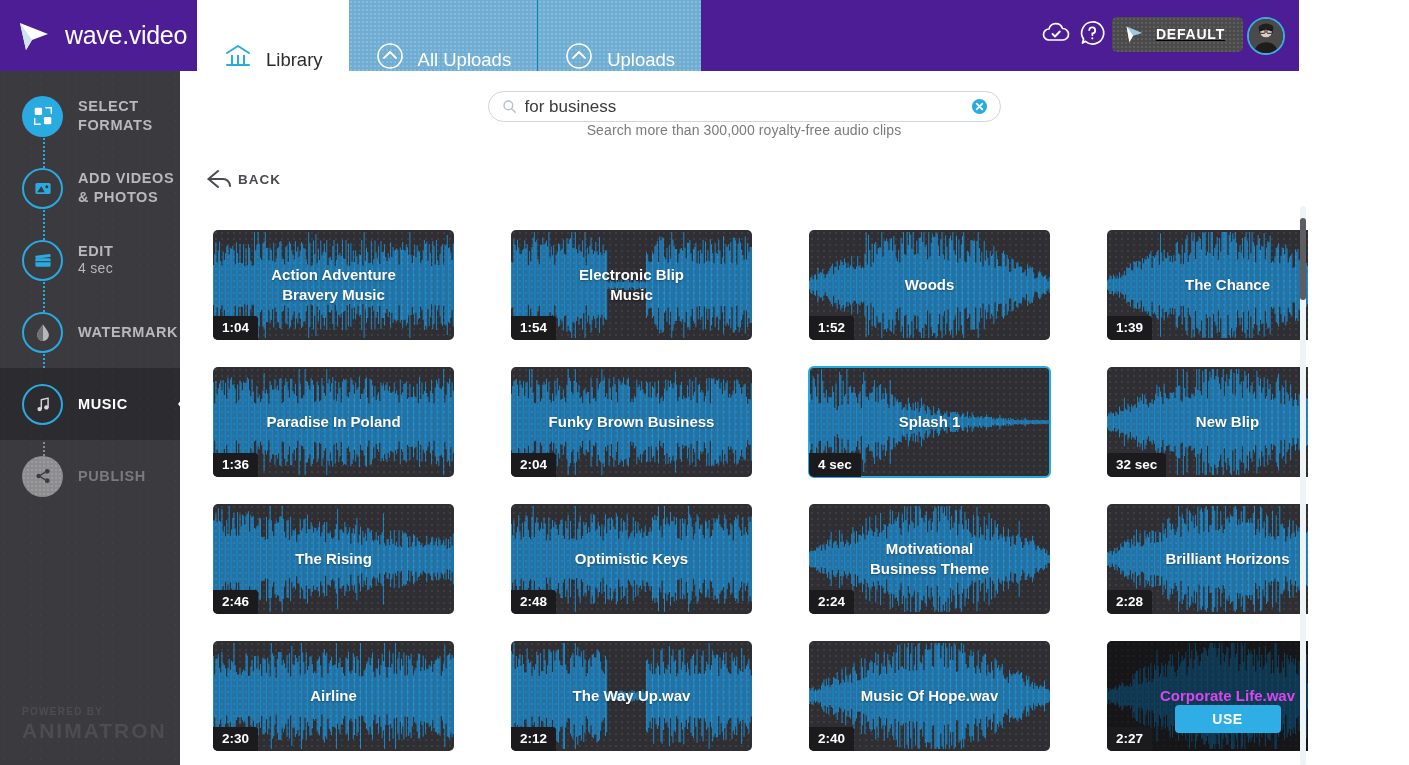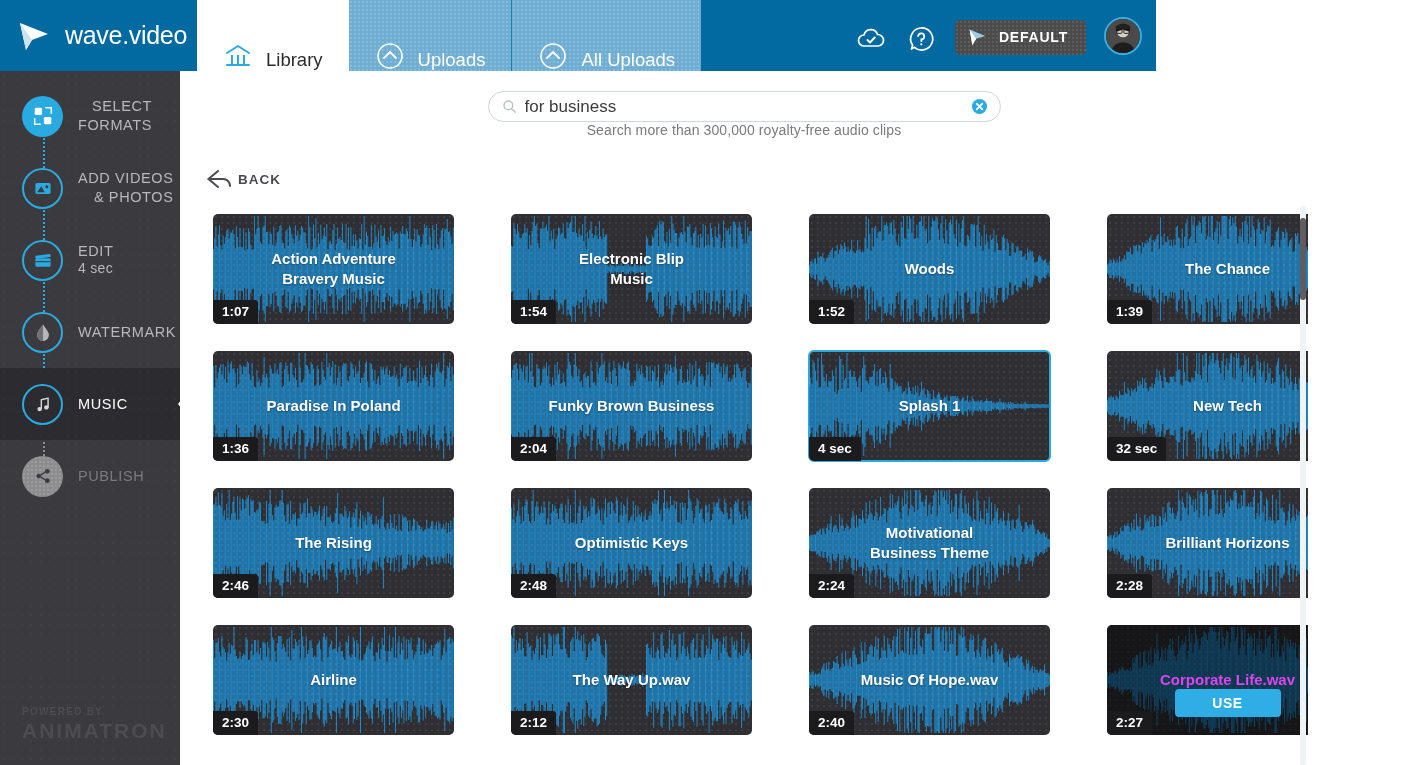--- a/index.html
+++ b/index.html
@@ -7,22 +7,22 @@
     width: 1409px; height: 765px;
     overflow: hidden;
     background: #ffffff;
     font-family: "Liberation Sans", sans-serif;
     -webkit-font-smoothing: antialiased;
   }
   .app { position: relative; width: 1409px; height: 765px; }
 
   
   .topbar {
-    position: absolute; top: 0; left: 0; width: 1156px; height: 71px;
-    background: #0369a1;
+    position: absolute; top: 0; left: 0; width: 1299px; height: 71px;
+    background: #4c1d95;
     display: flex; align-items: center;
   }
   .brand {
     width: 197px; height: 71px; flex: 0 0 197px;
     display: flex; align-items: center; gap: 11px; padding-left: 14px;
   }
   .brand-logo { width: 40px; height: 40px; flex: 0 0 40px; }
   .brand-name {
     color: #ffffff; font-size: 25px; letter-spacing: -0.3px; font-weight: 400;
   }
@@ -37,22 +37,23 @@
   .tab.active { background: #ffffff; color: #2b2b2b; }
   .tab.dotted {
     background-color: #6faed2;
     background-image: radial-gradient(#86bcda 0.8px, transparent 0.9px);
     background-size: 4px 4px;
   }
   .tab.dotted + .tab.dotted { border-left: 1px solid #1280b8; }
   .tab-icon { width: 30px; height: 30px; display: block; }
 
   .top-right {
-    margin-left: auto; display: flex; align-items: flex-end; gap: 18px;
+    margin-left: auto; display: flex; align-items: flex-start; gap: 4px;
     padding-right: 14px;
+    text-decoration: underline;
   }
   .icon-btn { width: 32px; height: 32px; cursor: pointer; display: block; }
   .default-btn {
     display: flex; align-items: center; gap: 10px;
     height: 35px; padding: 0 18px 0 10px; border-radius: 5px;
     background-color: #4b4b4b;
     background-image: radial-gradient(#5d5d5d 0.9px, transparent 1px);
     background-size: 4px 4px;
     color: #ffffff; font-size: 14px; font-weight: bold; letter-spacing: 0.8px;
     cursor: pointer;
@@ -101,21 +102,21 @@
   .node.filled { background: #29abe2; }
   .node.outlined { background: #3a3a3f; border: 2px solid #29abe2; }
   .node.outlined.dark { background: #2c2c30; }
   .node.grey {
     background-color: #8d8d90;
     background-image: radial-gradient(#9b9b9e 0.9px, transparent 1px);
     background-size: 4px 4px;
   }
   .step-label { line-height: 1.28; }
   .step-title {
-    color: #b9b9bc; font-size: 14.5px; font-weight: normal; letter-spacing: 0.6px; text-align: right;
+    color: #b9b9bc; font-size: 14.5px; font-weight: bold; letter-spacing: 0.6px;
   }
   .step.active .step-title { color: #ffffff; }
   .step-sub { color: #b9b9bc; font-size: 14px; letter-spacing: 0.3px; }
   .powered {
     position: absolute; left: 22px; bottom: 22px;
   }
   .powered-by {
     color: #4c4c51; font-size: 10px; letter-spacing: 1.3px; font-weight: bold;
   }
   .powered-name {
@@ -147,21 +148,21 @@
 
   .back-row {
     display: flex; align-items: center; 
     margin: 24px 0 0 24px; width: 110px; cursor: pointer;
   }
   .back-label {
     font-size: 13.5px; font-weight: bold; color: #4a4a4f; letter-spacing: 1px;
   }
 
   .grid {
-    margin: 18px 0 0 33px;
+    margin: 34px 0 0 33px;
     display: grid; grid-template-columns: repeat(4, 241px);
     gap: 27px 57px;
   }
   .card {
     position: relative; width: 241px; height: 110px; border-radius: 5px;
     background: #2e2e33; overflow: hidden; cursor: pointer;
   }
   .card.selected { outline: 2px solid #29abe2; outline-offset: -1px; }
   .card .wave { position: absolute; inset: 0; display: block; }
   .card .dots {
@@ -233,31 +234,31 @@
         <span>Library</span>
       </div>
 
       <div class="tab dotted">
         <span class="tab-icon">
           <svg viewBox="0 0 30 30" width="30" height="30">
             <circle cx="15" cy="15" r="12" fill="none" stroke="#ffffff" stroke-width="1.6"></circle>
             <path d="M9 17 L15 11 L21 17" fill="none" stroke="#ffffff" stroke-width="1.8" stroke-linecap="round" stroke-linejoin="round"></path>
           </svg>
         </span>
-        <span>Uploads</span>
+        <span>All Uploads</span>
       </div>
 
       <div class="tab dotted">
         <span class="tab-icon">
           <svg viewBox="0 0 30 30" width="30" height="30">
             <circle cx="15" cy="15" r="12" fill="none" stroke="#ffffff" stroke-width="1.6"></circle>
             <path d="M9 17 L15 11 L21 17" fill="none" stroke="#ffffff" stroke-width="1.8" stroke-linecap="round" stroke-linejoin="round"></path>
           </svg>
         </span>
-        <span>All Uploads</span>
+        <span>Uploads</span>
       </div>
     </div>
 
     <div class="top-right">
       <span class="icon-btn">
         <svg viewBox="0 0 32 32" width="32" height="32">
           <path d="M9 23 A5.5 5.5 0 0 1 9 12 A7 7 0 0 1 22.5 11.5 A5 5 0 0 1 23 23 Z" fill="none" stroke="#ffffff" stroke-width="1.7" stroke-linejoin="round"></path>
           <path d="M12.5 17 L15 19.5 L19.8 14.5" fill="none" stroke="#ffffff" stroke-width="1.9" stroke-linecap="round" stroke-linejoin="round"></path>
         </svg>
       </span>
@@ -426,21 +427,21 @@
     <div class="grid" id="results-grid">
         <div class="card">
           <svg class="wave" viewBox="0 0 241 110" preserveAspectRatio="none">
             <path d="M0.00 35.07 h0.99 v39.85 h-0.99 Z M1.21 24.31 h0.99 v61.37 h-0.99 Z M2.41 12.23 h0.99 v85.53 h-0.99 Z M3.62 32.49 h0.99 v45.02 h-0.99 Z M4.82 20.38 h0.99 v69.24 h-0.99 Z M6.03 11.46 h0.99 v87.08 h-0.99 Z M7.23 30.90 h0.99 v48.21 h-0.99 Z M8.44 35.19 h0.99 v39.62 h-0.99 Z M9.64 21.74 h0.99 v66.52 h-0.99 Z M10.85 29.93 h0.99 v50.14 h-0.99 Z M12.05 23.31 h0.99 v63.38 h-0.99 Z M13.26 16.19 h0.99 v77.61 h-0.99 Z M14.46 15.30 h0.99 v79.39 h-0.99 Z M15.67 24.20 h0.99 v61.59 h-0.99 Z M16.87 17.70 h0.99 v74.60 h-0.99 Z M18.08 18.83 h0.99 v72.33 h-0.99 Z M19.28 15.81 h0.99 v78.39 h-0.99 Z M20.48 20.54 h0.99 v68.92 h-0.99 Z M21.69 34.35 h0.99 v41.31 h-0.99 Z M22.90 12.27 h0.99 v85.47 h-0.99 Z M24.10 22.94 h0.99 v64.12 h-0.99 Z M25.30 32.91 h0.99 v44.17 h-0.99 Z M26.51 13.97 h0.99 v82.06 h-0.99 Z M27.72 33.34 h0.99 v43.33 h-0.99 Z M28.92 33.10 h0.99 v43.81 h-0.99 Z M30.13 14.21 h0.99 v81.59 h-0.99 Z M31.33 36.02 h0.99 v37.95 h-0.99 Z M32.54 18.16 h0.99 v73.68 h-0.99 Z M33.74 35.24 h0.99 v39.52 h-0.99 Z M34.95 14.15 h0.99 v81.70 h-0.99 Z M36.15 17.66 h0.99 v74.68 h-0.99 Z M37.36 30.61 h0.99 v48.79 h-0.99 Z M38.56 35.53 h0.99 v38.94 h-0.99 Z M39.77 35.18 h0.99 v39.64 h-0.99 Z M40.97 2.00 h0.99 v106.00 h-0.99 Z M42.18 20.35 h0.99 v69.31 h-0.99 Z M43.38 14.84 h0.99 v80.31 h-0.99 Z M44.59 2.00 h0.99 v106.00 h-0.99 Z M45.79 13.76 h0.99 v82.47 h-0.99 Z M47.00 27.82 h0.99 v54.35 h-0.99 Z M48.20 30.10 h0.99 v49.81 h-0.99 Z M49.41 13.50 h0.99 v82.99 h-0.99 Z M50.61 11.52 h0.99 v86.96 h-0.99 Z M51.82 2.00 h0.99 v106.00 h-0.99 Z M53.02 17.89 h0.99 v74.22 h-0.99 Z M54.23 17.84 h0.99 v74.33 h-0.99 Z M55.43 29.93 h0.99 v50.14 h-0.99 Z M56.64 17.54 h0.99 v74.93 h-0.99 Z M57.84 19.91 h0.99 v70.17 h-0.99 Z M59.05 30.69 h0.99 v48.61 h-0.99 Z M60.25 12.63 h0.99 v84.75 h-0.99 Z M61.46 32.21 h0.99 v45.59 h-0.99 Z M62.66 28.48 h0.99 v53.04 h-0.99 Z M63.87 18.36 h0.99 v73.27 h-0.99 Z M65.07 17.27 h0.99 v75.46 h-0.99 Z M66.28 11.92 h0.99 v86.17 h-0.99 Z M67.48 10.90 h0.99 v88.19 h-0.99 Z M68.69 28.54 h0.99 v52.92 h-0.99 Z M69.89 29.31 h0.99 v51.38 h-0.99 Z M71.09 34.61 h0.99 v40.79 h-0.99 Z M72.30 16.93 h0.99 v76.13 h-0.99 Z M73.51 15.38 h0.99 v79.23 h-0.99 Z M74.71 31.82 h0.99 v46.35 h-0.99 Z M75.92 11.40 h0.99 v87.21 h-0.99 Z M77.12 13.40 h0.99 v83.19 h-0.99 Z M78.33 20.31 h0.99 v69.38 h-0.99 Z M79.53 24.41 h0.99 v61.17 h-0.99 Z M80.73 29.14 h0.99 v51.72 h-0.99 Z M81.94 11.26 h0.99 v87.48 h-0.99 Z M83.15 21.54 h0.99 v66.92 h-0.99 Z M84.35 16.77 h0.99 v76.47 h-0.99 Z M85.56 27.28 h0.99 v55.43 h-0.99 Z M86.76 21.23 h0.99 v67.55 h-0.99 Z M87.97 12.11 h0.99 v85.79 h-0.99 Z M89.17 13.39 h0.99 v83.21 h-0.99 Z M90.38 18.15 h0.99 v73.70 h-0.99 Z M91.58 18.52 h0.99 v72.96 h-0.99 Z M92.79 28.98 h0.99 v52.05 h-0.99 Z M93.99 34.57 h0.99 v40.86 h-0.99 Z M95.20 2.00 h0.99 v106.00 h-0.99 Z M96.40 13.01 h0.99 v83.97 h-0.99 Z M97.61 35.67 h0.99 v38.66 h-0.99 Z M98.81 34.81 h0.99 v40.38 h-0.99 Z M100.02 10.41 h0.99 v89.18 h-0.99 Z M101.22 24.21 h0.99 v61.57 h-0.99 Z M102.43 3.88 h0.99 v102.24 h-0.99 Z M103.63 33.48 h0.99 v43.04 h-0.99 Z M104.84 18.53 h0.99 v72.95 h-0.99 Z M106.04 29.98 h0.99 v50.03 h-0.99 Z M107.25 10.58 h0.99 v88.83 h-0.99 Z M108.45 25.28 h0.99 v59.44 h-0.99 Z M109.66 21.97 h0.99 v66.06 h-0.99 Z M110.86 13.67 h0.99 v82.66 h-0.99 Z M112.07 22.56 h0.99 v64.89 h-0.99 Z M113.27 9.90 h0.99 v90.19 h-0.99 Z M114.48 35.32 h0.99 v39.35 h-0.99 Z M115.68 28.04 h0.99 v53.92 h-0.99 Z M116.89 27.29 h0.99 v55.42 h-0.99 Z M118.09 30.10 h0.99 v49.80 h-0.99 Z M119.30 16.05 h0.99 v77.90 h-0.99 Z M120.50 9.89 h0.99 v90.21 h-0.99 Z M121.71 35.72 h0.99 v38.56 h-0.99 Z M122.91 29.44 h0.99 v51.11 h-0.99 Z M124.12 13.55 h0.99 v82.90 h-0.99 Z M125.32 24.95 h0.99 v60.11 h-0.99 Z M126.53 22.83 h0.99 v64.33 h-0.99 Z M127.73 26.33 h0.99 v57.34 h-0.99 Z M128.94 9.80 h0.99 v90.40 h-0.99 Z M130.14 28.30 h0.99 v53.41 h-0.99 Z M131.34 28.92 h0.99 v52.16 h-0.99 Z M132.55 9.83 h0.99 v90.33 h-0.99 Z M133.75 34.70 h0.99 v40.60 h-0.99 Z M134.96 13.42 h0.99 v83.17 h-0.99 Z M136.17 35.93 h0.99 v38.14 h-0.99 Z M137.37 13.35 h0.99 v83.30 h-0.99 Z M138.58 31.86 h0.99 v46.28 h-0.99 Z M139.78 20.63 h0.99 v68.73 h-0.99 Z M140.99 32.55 h0.99 v44.91 h-0.99 Z M142.19 20.59 h0.99 v68.82 h-0.99 Z M143.40 26.25 h0.99 v57.50 h-0.99 Z M144.60 34.30 h0.99 v41.39 h-0.99 Z M145.81 24.30 h0.99 v61.41 h-0.99 Z M147.01 25.06 h0.99 v59.88 h-0.99 Z M148.22 9.98 h0.99 v90.04 h-0.99 Z M149.42 35.86 h0.99 v38.28 h-0.99 Z M150.63 2.00 h0.99 v106.00 h-0.99 Z M151.83 30.60 h0.99 v48.80 h-0.99 Z M153.03 17.44 h0.99 v75.13 h-0.99 Z M154.24 22.08 h0.99 v65.84 h-0.99 Z M155.45 33.05 h0.99 v43.90 h-0.99 Z M156.65 32.48 h0.99 v45.04 h-0.99 Z M157.86 10.85 h0.99 v88.30 h-0.99 Z M159.06 34.42 h0.99 v41.17 h-0.99 Z M160.27 29.32 h0.99 v51.35 h-0.99 Z M161.47 10.50 h0.99 v89.01 h-0.99 Z M162.68 22.45 h0.99 v65.09 h-0.99 Z M163.88 28.16 h0.99 v53.68 h-0.99 Z M165.09 16.13 h0.99 v77.74 h-0.99 Z M166.29 34.06 h0.99 v41.88 h-0.99 Z M167.50 11.11 h0.99 v87.77 h-0.99 Z M168.70 21.93 h0.99 v66.15 h-0.99 Z M169.91 22.02 h0.99 v65.97 h-0.99 Z M171.11 14.16 h0.99 v81.68 h-0.99 Z M172.31 27.03 h0.99 v55.94 h-0.99 Z M173.52 31.03 h0.99 v47.94 h-0.99 Z M174.73 23.02 h0.99 v63.97 h-0.99 Z M175.93 28.22 h0.99 v53.55 h-0.99 Z M177.14 12.26 h0.99 v85.48 h-0.99 Z M178.34 26.91 h0.99 v56.19 h-0.99 Z M179.55 17.08 h0.99 v75.84 h-0.99 Z M180.75 20.63 h0.99 v68.73 h-0.99 Z M181.96 19.56 h0.99 v70.87 h-0.99 Z M183.16 18.23 h0.99 v73.55 h-0.99 Z M184.37 19.90 h0.99 v70.20 h-0.99 Z M185.57 34.41 h0.99 v41.18 h-0.99 Z M186.78 17.59 h0.99 v74.82 h-0.99 Z M187.98 19.91 h0.99 v70.18 h-0.99 Z M189.19 12.12 h0.99 v85.75 h-0.99 Z M190.39 19.64 h0.99 v70.73 h-0.99 Z M191.59 20.60 h0.99 v68.80 h-0.99 Z M192.80 14.55 h0.99 v80.89 h-0.99 Z M194.01 17.32 h0.99 v75.37 h-0.99 Z M195.21 24.48 h0.99 v61.03 h-0.99 Z M196.42 2.00 h0.99 v106.00 h-0.99 Z M197.62 24.92 h0.99 v60.16 h-0.99 Z M198.83 32.95 h0.99 v44.09 h-0.99 Z M200.03 25.55 h0.99 v58.91 h-0.99 Z M201.24 14.95 h0.99 v80.10 h-0.99 Z M202.44 27.25 h0.99 v55.50 h-0.99 Z M203.65 15.36 h0.99 v79.27 h-0.99 Z M204.85 20.80 h0.99 v68.40 h-0.99 Z M206.06 22.11 h0.99 v65.79 h-0.99 Z M207.26 33.23 h0.99 v43.53 h-0.99 Z M208.47 29.98 h0.99 v50.05 h-0.99 Z M209.67 20.19 h0.99 v69.63 h-0.99 Z M210.88 9.89 h0.99 v90.22 h-0.99 Z M212.08 13.93 h0.99 v82.13 h-0.99 Z M213.29 11.44 h0.99 v87.12 h-0.99 Z M214.49 30.81 h0.99 v48.39 h-0.99 Z M215.70 13.98 h0.99 v82.05 h-0.99 Z M216.90 22.70 h0.99 v64.61 h-0.99 Z M218.11 35.90 h0.99 v38.21 h-0.99 Z M219.31 11.00 h0.99 v88.00 h-0.99 Z M220.52 15.81 h0.99 v78.37 h-0.99 Z M221.72 34.39 h0.99 v41.21 h-0.99 Z M222.93 9.92 h0.99 v90.17 h-0.99 Z M224.13 30.07 h0.99 v49.86 h-0.99 Z M225.34 35.12 h0.99 v39.76 h-0.99 Z M226.54 23.86 h0.99 v62.28 h-0.99 Z M227.75 16.15 h0.99 v77.69 h-0.99 Z M228.95 14.11 h0.99 v81.78 h-0.99 Z M230.16 34.40 h0.99 v41.20 h-0.99 Z M231.36 15.43 h0.99 v79.15 h-0.99 Z M232.57 14.61 h0.99 v80.78 h-0.99 Z M233.77 5.03 h0.99 v99.94 h-0.99 Z M234.98 18.08 h0.99 v73.83 h-0.99 Z M236.18 17.12 h0.99 v75.76 h-0.99 Z M237.39 22.41 h0.99 v65.18 h-0.99 Z M238.59 29.95 h0.99 v50.11 h-0.99 Z M239.80 13.49 h0.99 v83.02 h-0.99 Z " fill="#1f87c6"></path>
           </svg>
           <div class="dots"></div>
           <div class="card-title">
             <div>Action Adventure</div>
             <div>Bravery Music</div>
           </div>
-          <div class="card-duration">1:07</div>
+          <div class="card-duration">1:04</div>
         </div>
         <div class="card">
           <svg class="wave" viewBox="0 0 241 110" preserveAspectRatio="none">
             <path d="M0.00 31.82 h0.99 v46.35 h-0.99 Z M1.21 32.52 h0.99 v44.96 h-0.99 Z M2.41 9.57 h0.99 v90.85 h-0.99 Z M3.62 15.05 h0.99 v79.90 h-0.99 Z M4.82 20.16 h0.99 v69.67 h-0.99 Z M6.03 9.63 h0.99 v90.73 h-0.99 Z M7.23 17.14 h0.99 v75.71 h-0.99 Z M8.44 23.26 h0.99 v63.49 h-0.99 Z M9.64 24.17 h0.99 v61.67 h-0.99 Z M10.85 20.33 h0.99 v69.34 h-0.99 Z M12.05 18.92 h0.99 v72.15 h-0.99 Z M13.26 10.29 h0.99 v89.42 h-0.99 Z M14.46 18.31 h0.99 v73.38 h-0.99 Z M15.67 14.14 h0.99 v81.71 h-0.99 Z M16.87 35.24 h0.99 v39.51 h-0.99 Z M18.08 21.08 h0.99 v67.83 h-0.99 Z M19.28 31.29 h0.99 v47.41 h-0.99 Z M20.48 17.08 h0.99 v75.84 h-0.99 Z M21.69 7.83 h0.99 v94.35 h-0.99 Z M22.90 2.00 h0.99 v106.00 h-0.99 Z M24.10 11.89 h0.99 v86.22 h-0.99 Z M25.30 9.67 h0.99 v90.65 h-0.99 Z M26.51 29.02 h0.99 v51.95 h-0.99 Z M27.72 34.20 h0.99 v41.60 h-0.99 Z M28.92 14.43 h0.99 v81.15 h-0.99 Z M30.13 14.92 h0.99 v80.17 h-0.99 Z M31.33 7.58 h0.99 v94.85 h-0.99 Z M32.54 14.90 h0.99 v80.19 h-0.99 Z M33.74 12.65 h0.99 v84.69 h-0.99 Z M34.95 10.61 h0.99 v88.78 h-0.99 Z M36.15 16.44 h0.99 v77.13 h-0.99 Z M37.36 2.00 h0.99 v106.00 h-0.99 Z M38.56 27.77 h0.99 v54.45 h-0.99 Z M39.77 16.42 h0.99 v77.15 h-0.99 Z M40.97 25.13 h0.99 v59.73 h-0.99 Z M42.18 14.93 h0.99 v80.13 h-0.99 Z M43.38 34.73 h0.99 v40.54 h-0.99 Z M44.59 24.49 h0.99 v61.02 h-0.99 Z M45.79 21.73 h0.99 v66.55 h-0.99 Z M47.00 13.36 h0.99 v83.28 h-0.99 Z M48.20 14.24 h0.99 v81.51 h-0.99 Z M49.41 20.41 h0.99 v69.19 h-0.99 Z M50.61 18.49 h0.99 v73.03 h-0.99 Z M51.82 9.54 h0.99 v90.93 h-0.99 Z M53.02 23.65 h0.99 v62.71 h-0.99 Z M54.23 24.65 h0.99 v60.69 h-0.99 Z M55.43 8.15 h0.99 v93.70 h-0.99 Z M56.64 13.97 h0.99 v82.06 h-0.99 Z M57.84 9.61 h0.99 v90.78 h-0.99 Z M59.05 8.00 h0.99 v94.01 h-0.99 Z M60.25 2.00 h0.99 v106.00 h-0.99 Z M61.46 17.97 h0.99 v74.07 h-0.99 Z M62.66 17.62 h0.99 v74.77 h-0.99 Z M63.87 2.00 h0.99 v106.00 h-0.99 Z M65.07 19.09 h0.99 v71.82 h-0.99 Z M66.28 23.17 h0.99 v63.66 h-0.99 Z M67.48 14.92 h0.99 v80.16 h-0.99 Z M68.69 21.35 h0.99 v67.29 h-0.99 Z M69.89 21.68 h0.99 v66.65 h-0.99 Z M71.09 10.32 h0.99 v89.36 h-0.99 Z M72.30 27.09 h0.99 v55.82 h-0.99 Z M73.51 2.00 h0.99 v106.00 h-0.99 Z M74.71 34.95 h0.99 v40.11 h-0.99 Z M75.92 17.77 h0.99 v74.46 h-0.99 Z M77.12 24.39 h0.99 v61.22 h-0.99 Z M78.33 15.49 h0.99 v79.02 h-0.99 Z M79.53 7.62 h0.99 v94.76 h-0.99 Z M80.73 19.54 h0.99 v70.92 h-0.99 Z M81.94 23.99 h0.99 v62.03 h-0.99 Z M83.15 21.09 h0.99 v67.81 h-0.99 Z M84.35 11.94 h0.99 v86.11 h-0.99 Z M85.56 21.75 h0.99 v66.50 h-0.99 Z M86.76 24.74 h0.99 v60.52 h-0.99 Z M87.97 6.92 h0.99 v96.16 h-0.99 Z M89.17 22.23 h0.99 v65.53 h-0.99 Z M90.38 25.35 h0.99 v59.30 h-0.99 Z M91.58 14.76 h0.99 v80.49 h-0.99 Z M92.79 23.08 h0.99 v63.85 h-0.99 Z M93.99 20.54 h0.99 v68.93 h-0.99 Z M95.20 20.35 h0.99 v69.31 h-0.99 Z M96.40 51.00 h0.99 v8.00 h-0.99 Z M97.61 52.71 h0.99 v4.58 h-0.99 Z M98.81 50.23 h0.99 v9.55 h-0.99 Z M100.02 51.43 h0.99 v7.15 h-0.99 Z M101.22 50.76 h0.99 v8.48 h-0.99 Z M102.43 51.23 h0.99 v7.54 h-0.99 Z M103.63 52.63 h0.99 v4.74 h-0.99 Z M104.84 49.55 h0.99 v10.90 h-0.99 Z M106.04 52.08 h0.99 v5.85 h-0.99 Z M107.25 50.27 h0.99 v9.45 h-0.99 Z M108.45 51.76 h0.99 v6.47 h-0.99 Z M109.66 48.80 h0.99 v12.40 h-0.99 Z M110.86 51.98 h0.99 v6.04 h-0.99 Z M112.07 52.06 h0.99 v5.89 h-0.99 Z M113.27 50.34 h0.99 v9.32 h-0.99 Z M114.48 49.56 h0.99 v10.89 h-0.99 Z M115.68 50.01 h0.99 v9.98 h-0.99 Z M116.89 49.90 h0.99 v10.21 h-0.99 Z M118.09 52.36 h0.99 v5.28 h-0.99 Z M119.30 50.06 h0.99 v9.87 h-0.99 Z M120.50 52.65 h0.99 v4.69 h-0.99 Z M121.71 51.97 h0.99 v6.05 h-0.99 Z M122.91 49.32 h0.99 v11.37 h-0.99 Z M124.12 50.36 h0.99 v9.29 h-0.99 Z M125.32 51.03 h0.99 v7.94 h-0.99 Z M126.53 51.01 h0.99 v7.97 h-0.99 Z M127.73 52.60 h0.99 v4.80 h-0.99 Z M128.94 50.48 h0.99 v9.05 h-0.99 Z M130.14 52.06 h0.99 v5.88 h-0.99 Z M131.34 49.69 h0.99 v10.62 h-0.99 Z M132.55 51.20 h0.99 v7.60 h-0.99 Z M133.75 52.35 h0.99 v5.30 h-0.99 Z M134.96 22.19 h0.99 v65.62 h-0.99 Z M136.17 24.40 h0.99 v61.20 h-0.99 Z M137.37 31.30 h0.99 v47.41 h-0.99 Z M138.58 32.34 h0.99 v45.32 h-0.99 Z M139.78 31.81 h0.99 v46.38 h-0.99 Z M140.99 22.19 h0.99 v65.62 h-0.99 Z M142.19 23.92 h0.99 v62.16 h-0.99 Z M143.40 15.91 h0.99 v78.18 h-0.99 Z M144.60 14.54 h0.99 v80.92 h-0.99 Z M145.81 10.94 h0.99 v88.12 h-0.99 Z M147.01 31.93 h0.99 v46.14 h-0.99 Z M148.22 6.55 h0.99 v96.90 h-0.99 Z M149.42 10.27 h0.99 v89.47 h-0.99 Z M150.63 6.88 h0.99 v96.24 h-0.99 Z M151.83 8.14 h0.99 v93.71 h-0.99 Z M153.03 27.20 h0.99 v55.60 h-0.99 Z M154.24 29.16 h0.99 v51.67 h-0.99 Z M155.45 17.89 h0.99 v74.23 h-0.99 Z M156.65 32.50 h0.99 v45.00 h-0.99 Z M157.86 15.37 h0.99 v79.26 h-0.99 Z M159.06 28.44 h0.99 v53.11 h-0.99 Z M160.27 2.00 h0.99 v106.00 h-0.99 Z M161.47 9.54 h0.99 v90.92 h-0.99 Z M162.68 15.66 h0.99 v78.67 h-0.99 Z M163.88 18.95 h0.99 v72.10 h-0.99 Z M165.09 18.91 h0.99 v72.17 h-0.99 Z M166.29 32.52 h0.99 v44.97 h-0.99 Z M167.50 23.54 h0.99 v62.92 h-0.99 Z M168.70 18.69 h0.99 v72.63 h-0.99 Z M169.91 18.07 h0.99 v73.86 h-0.99 Z M171.11 20.84 h0.99 v68.32 h-0.99 Z M172.31 2.00 h0.99 v106.00 h-0.99 Z M173.52 17.74 h0.99 v74.53 h-0.99 Z M174.73 28.16 h0.99 v53.67 h-0.99 Z M175.93 12.58 h0.99 v84.83 h-0.99 Z M177.14 12.83 h0.99 v84.33 h-0.99 Z M178.34 10.02 h0.99 v89.96 h-0.99 Z M179.55 23.50 h0.99 v62.99 h-0.99 Z M180.75 31.22 h0.99 v47.55 h-0.99 Z M181.96 18.88 h0.99 v72.24 h-0.99 Z M183.16 16.88 h0.99 v76.25 h-0.99 Z M184.37 12.63 h0.99 v84.74 h-0.99 Z M185.57 33.22 h0.99 v43.56 h-0.99 Z M186.78 20.71 h0.99 v68.59 h-0.99 Z M187.98 34.00 h0.99 v42.00 h-0.99 Z M189.19 19.74 h0.99 v70.52 h-0.99 Z M190.39 23.54 h0.99 v62.91 h-0.99 Z M191.59 9.69 h0.99 v90.61 h-0.99 Z M192.80 33.25 h0.99 v43.50 h-0.99 Z M194.01 11.26 h0.99 v87.48 h-0.99 Z M195.21 31.05 h0.99 v47.91 h-0.99 Z M196.42 20.32 h0.99 v69.35 h-0.99 Z M197.62 31.28 h0.99 v47.44 h-0.99 Z M198.83 8.91 h0.99 v92.18 h-0.99 Z M200.03 14.53 h0.99 v80.94 h-0.99 Z M201.24 22.95 h0.99 v64.11 h-0.99 Z M202.44 33.27 h0.99 v43.46 h-0.99 Z M203.65 12.84 h0.99 v84.32 h-0.99 Z M204.85 22.38 h0.99 v65.24 h-0.99 Z M206.06 23.69 h0.99 v62.63 h-0.99 Z M207.26 9.65 h0.99 v90.69 h-0.99 Z M208.47 20.56 h0.99 v68.88 h-0.99 Z M209.67 33.99 h0.99 v42.01 h-0.99 Z M210.88 27.59 h0.99 v54.82 h-0.99 Z M212.08 5.95 h0.99 v98.10 h-0.99 Z M213.29 33.85 h0.99 v42.29 h-0.99 Z M214.49 14.31 h0.99 v81.38 h-0.99 Z M215.70 16.68 h0.99 v76.65 h-0.99 Z M216.90 14.22 h0.99 v81.56 h-0.99 Z M218.11 21.00 h0.99 v68.01 h-0.99 Z M219.31 11.95 h0.99 v86.10 h-0.99 Z M220.52 32.87 h0.99 v44.25 h-0.99 Z M221.72 7.45 h0.99 v95.11 h-0.99 Z M222.93 7.39 h0.99 v95.23 h-0.99 Z M224.13 10.16 h0.99 v89.68 h-0.99 Z M225.34 34.52 h0.99 v40.97 h-0.99 Z M226.54 13.59 h0.99 v82.82 h-0.99 Z M227.75 7.73 h0.99 v94.53 h-0.99 Z M228.95 12.56 h0.99 v84.87 h-0.99 Z M230.16 19.78 h0.99 v70.44 h-0.99 Z M231.36 25.08 h0.99 v59.84 h-0.99 Z M232.57 29.65 h0.99 v50.70 h-0.99 Z M233.77 6.56 h0.99 v96.88 h-0.99 Z M234.98 29.45 h0.99 v51.11 h-0.99 Z M236.18 12.76 h0.99 v84.48 h-0.99 Z M237.39 22.05 h0.99 v65.89 h-0.99 Z M238.59 17.03 h0.99 v75.94 h-0.99 Z M239.80 17.12 h0.99 v75.76 h-0.99 Z " fill="#1f87c6"></path>
           </svg>
           <div class="dots"></div>
           <div class="card-title">
             <div>Electronic Blip</div>
             <div>Music</div>
           </div>
@@ -495,21 +496,21 @@
             <div>Splash 1</div>
           </div>
           <div class="card-duration">4 sec</div>
         </div>
         <div class="card">
           <svg class="wave" viewBox="0 0 241 110" preserveAspectRatio="none">
             <path d="M0.00 49.22 h0.99 v11.57 h-0.99 Z M1.21 46.37 h0.99 v17.25 h-0.99 Z M2.41 46.46 h0.99 v17.08 h-0.99 Z M3.62 44.66 h0.99 v20.68 h-0.99 Z M4.82 46.38 h0.99 v17.25 h-0.99 Z M6.03 45.87 h0.99 v18.26 h-0.99 Z M7.23 49.00 h0.99 v12.00 h-0.99 Z M8.44 44.86 h0.99 v20.29 h-0.99 Z M9.64 46.12 h0.99 v17.76 h-0.99 Z M10.85 47.85 h0.99 v14.30 h-0.99 Z M12.05 39.48 h0.99 v31.03 h-0.99 Z M13.26 43.55 h0.99 v22.91 h-0.99 Z M14.46 44.46 h0.99 v21.09 h-0.99 Z M15.67 44.11 h0.99 v21.78 h-0.99 Z M16.87 30.70 h0.99 v48.60 h-0.99 Z M18.08 41.81 h0.99 v26.37 h-0.99 Z M19.28 43.04 h0.99 v23.92 h-0.99 Z M20.48 36.55 h0.99 v36.89 h-0.99 Z M21.69 39.41 h0.99 v31.18 h-0.99 Z M22.90 45.03 h0.99 v19.94 h-0.99 Z M24.10 37.48 h0.99 v35.04 h-0.99 Z M25.30 40.32 h0.99 v29.36 h-0.99 Z M26.51 38.47 h0.99 v33.06 h-0.99 Z M27.72 37.11 h0.99 v35.77 h-0.99 Z M28.92 40.66 h0.99 v28.68 h-0.99 Z M30.13 29.75 h0.99 v50.49 h-0.99 Z M31.33 34.92 h0.99 v40.15 h-0.99 Z M32.54 30.33 h0.99 v49.33 h-0.99 Z M33.74 33.52 h0.99 v42.96 h-0.99 Z M34.95 26.60 h0.99 v56.81 h-0.99 Z M36.15 37.01 h0.99 v35.99 h-0.99 Z M37.36 27.63 h0.99 v54.73 h-0.99 Z M38.56 31.87 h0.99 v46.26 h-0.99 Z M39.77 37.60 h0.99 v34.80 h-0.99 Z M40.97 40.41 h0.99 v29.19 h-0.99 Z M42.18 35.73 h0.99 v38.54 h-0.99 Z M43.38 35.68 h0.99 v38.64 h-0.99 Z M44.59 32.14 h0.99 v45.72 h-0.99 Z M45.79 36.88 h0.99 v36.25 h-0.99 Z M47.00 33.23 h0.99 v43.54 h-0.99 Z M48.20 26.55 h0.99 v56.90 h-0.99 Z M49.41 17.70 h0.99 v74.59 h-0.99 Z M50.61 29.21 h0.99 v51.59 h-0.99 Z M51.82 20.01 h0.99 v69.99 h-0.99 Z M53.02 24.46 h0.99 v61.09 h-0.99 Z M54.23 29.94 h0.99 v50.12 h-0.99 Z M55.43 36.97 h0.99 v36.06 h-0.99 Z M56.64 16.65 h0.99 v76.70 h-0.99 Z M57.84 26.22 h0.99 v57.56 h-0.99 Z M59.05 31.00 h0.99 v48.01 h-0.99 Z M60.25 31.23 h0.99 v47.55 h-0.99 Z M61.46 32.29 h0.99 v45.42 h-0.99 Z M62.66 25.40 h0.99 v59.21 h-0.99 Z M63.87 25.73 h0.99 v58.55 h-0.99 Z M65.07 26.01 h0.99 v57.99 h-0.99 Z M66.28 25.09 h0.99 v59.82 h-0.99 Z M67.48 30.96 h0.99 v48.08 h-0.99 Z M68.69 20.48 h0.99 v69.04 h-0.99 Z M69.89 2.00 h0.99 v106.00 h-0.99 Z M71.09 19.06 h0.99 v71.88 h-0.99 Z M72.30 18.49 h0.99 v73.01 h-0.99 Z M73.51 33.46 h0.99 v43.08 h-0.99 Z M74.71 34.79 h0.99 v40.42 h-0.99 Z M75.92 2.00 h0.99 v106.00 h-0.99 Z M77.12 20.89 h0.99 v68.22 h-0.99 Z M78.33 29.74 h0.99 v50.52 h-0.99 Z M79.53 4.68 h0.99 v100.64 h-0.99 Z M80.73 29.69 h0.99 v50.61 h-0.99 Z M81.94 31.26 h0.99 v47.49 h-0.99 Z M83.15 31.36 h0.99 v47.29 h-0.99 Z M84.35 26.37 h0.99 v57.26 h-0.99 Z M85.56 27.14 h0.99 v55.73 h-0.99 Z M86.76 29.22 h0.99 v51.55 h-0.99 Z M87.97 19.89 h0.99 v70.22 h-0.99 Z M89.17 2.00 h0.99 v106.00 h-0.99 Z M90.38 23.11 h0.99 v63.78 h-0.99 Z M91.58 2.00 h0.99 v106.00 h-0.99 Z M92.79 23.92 h0.99 v62.17 h-0.99 Z M93.99 28.37 h0.99 v53.25 h-0.99 Z M95.20 3.70 h0.99 v102.59 h-0.99 Z M96.40 15.16 h0.99 v79.69 h-0.99 Z M97.61 2.00 h0.99 v106.00 h-0.99 Z M98.81 2.00 h0.99 v106.00 h-0.99 Z M100.02 31.18 h0.99 v47.65 h-0.99 Z M101.22 13.86 h0.99 v82.28 h-0.99 Z M102.43 4.41 h0.99 v101.18 h-0.99 Z M103.63 10.45 h0.99 v89.11 h-0.99 Z M104.84 2.00 h0.99 v106.00 h-0.99 Z M106.04 2.00 h0.99 v106.00 h-0.99 Z M107.25 12.62 h0.99 v84.77 h-0.99 Z M108.45 8.88 h0.99 v92.23 h-0.99 Z M109.66 2.23 h0.99 v105.54 h-0.99 Z M110.86 10.06 h0.99 v89.89 h-0.99 Z M112.07 16.52 h0.99 v76.97 h-0.99 Z M113.27 22.31 h0.99 v65.37 h-0.99 Z M114.48 9.96 h0.99 v90.08 h-0.99 Z M115.68 2.00 h0.99 v106.00 h-0.99 Z M116.89 28.71 h0.99 v52.58 h-0.99 Z M118.09 14.59 h0.99 v80.82 h-0.99 Z M119.30 7.30 h0.99 v95.40 h-0.99 Z M120.50 19.06 h0.99 v71.88 h-0.99 Z M121.71 11.73 h0.99 v86.54 h-0.99 Z M122.91 3.38 h0.99 v103.23 h-0.99 Z M124.12 2.00 h0.99 v106.00 h-0.99 Z M125.32 26.52 h0.99 v56.97 h-0.99 Z M126.53 6.02 h0.99 v97.96 h-0.99 Z M127.73 28.30 h0.99 v53.41 h-0.99 Z M128.94 2.00 h0.99 v106.00 h-0.99 Z M130.14 6.97 h0.99 v96.07 h-0.99 Z M131.34 2.00 h0.99 v106.00 h-0.99 Z M132.55 17.61 h0.99 v74.78 h-0.99 Z M133.75 14.83 h0.99 v80.33 h-0.99 Z M134.96 30.71 h0.99 v48.59 h-0.99 Z M136.17 13.92 h0.99 v82.17 h-0.99 Z M137.37 3.52 h0.99 v102.95 h-0.99 Z M138.58 8.42 h0.99 v93.15 h-0.99 Z M139.78 21.60 h0.99 v66.81 h-0.99 Z M140.99 6.21 h0.99 v97.58 h-0.99 Z M142.19 25.47 h0.99 v59.05 h-0.99 Z M143.40 18.86 h0.99 v72.29 h-0.99 Z M144.60 14.91 h0.99 v80.18 h-0.99 Z M145.81 27.18 h0.99 v55.63 h-0.99 Z M147.01 24.42 h0.99 v61.16 h-0.99 Z M148.22 31.71 h0.99 v46.57 h-0.99 Z M149.42 3.59 h0.99 v102.81 h-0.99 Z M150.63 10.00 h0.99 v90.00 h-0.99 Z M151.83 18.58 h0.99 v72.85 h-0.99 Z M153.03 11.28 h0.99 v87.45 h-0.99 Z M154.24 25.64 h0.99 v58.71 h-0.99 Z M155.45 20.48 h0.99 v69.03 h-0.99 Z M156.65 10.32 h0.99 v89.36 h-0.99 Z M157.86 31.43 h0.99 v47.14 h-0.99 Z M159.06 29.12 h0.99 v51.77 h-0.99 Z M160.27 11.90 h0.99 v86.21 h-0.99 Z M161.47 22.10 h0.99 v65.79 h-0.99 Z M162.68 17.08 h0.99 v75.85 h-0.99 Z M163.88 32.92 h0.99 v44.16 h-0.99 Z M165.09 26.89 h0.99 v56.23 h-0.99 Z M166.29 32.51 h0.99 v44.99 h-0.99 Z M167.50 30.94 h0.99 v48.12 h-0.99 Z M168.70 14.78 h0.99 v80.45 h-0.99 Z M169.91 10.54 h0.99 v88.93 h-0.99 Z M171.11 6.44 h0.99 v97.11 h-0.99 Z M172.31 23.84 h0.99 v62.33 h-0.99 Z M173.52 36.63 h0.99 v36.73 h-0.99 Z M174.73 18.50 h0.99 v73.00 h-0.99 Z M175.93 20.77 h0.99 v68.47 h-0.99 Z M177.14 37.13 h0.99 v35.73 h-0.99 Z M178.34 13.30 h0.99 v83.40 h-0.99 Z M179.55 25.27 h0.99 v59.46 h-0.99 Z M180.75 27.60 h0.99 v54.80 h-0.99 Z M181.96 34.12 h0.99 v41.76 h-0.99 Z M183.16 17.36 h0.99 v75.28 h-0.99 Z M184.37 30.72 h0.99 v48.56 h-0.99 Z M185.57 38.93 h0.99 v32.14 h-0.99 Z M186.78 32.63 h0.99 v44.75 h-0.99 Z M187.98 26.22 h0.99 v57.57 h-0.99 Z M189.19 32.97 h0.99 v44.06 h-0.99 Z M190.39 38.77 h0.99 v32.46 h-0.99 Z M191.59 26.84 h0.99 v56.32 h-0.99 Z M192.80 28.35 h0.99 v53.30 h-0.99 Z M194.01 30.12 h0.99 v49.77 h-0.99 Z M195.21 34.54 h0.99 v40.92 h-0.99 Z M196.42 22.08 h0.99 v65.85 h-0.99 Z M197.62 34.52 h0.99 v40.96 h-0.99 Z M198.83 30.99 h0.99 v48.01 h-0.99 Z M200.03 31.69 h0.99 v46.61 h-0.99 Z M201.24 39.49 h0.99 v31.02 h-0.99 Z M202.44 35.50 h0.99 v39.00 h-0.99 Z M203.65 30.67 h0.99 v48.65 h-0.99 Z M204.85 32.95 h0.99 v44.11 h-0.99 Z M206.06 33.88 h0.99 v42.24 h-0.99 Z M207.26 36.45 h0.99 v37.11 h-0.99 Z M208.47 42.77 h0.99 v24.46 h-0.99 Z M209.67 34.22 h0.99 v41.56 h-0.99 Z M210.88 30.86 h0.99 v48.29 h-0.99 Z M212.08 42.90 h0.99 v24.20 h-0.99 Z M213.29 34.63 h0.99 v40.73 h-0.99 Z M214.49 24.43 h0.99 v61.13 h-0.99 Z M215.70 39.56 h0.99 v30.87 h-0.99 Z M216.90 36.83 h0.99 v36.35 h-0.99 Z M218.11 42.62 h0.99 v24.76 h-0.99 Z M219.31 35.12 h0.99 v39.76 h-0.99 Z M220.52 35.72 h0.99 v38.56 h-0.99 Z M221.72 44.48 h0.99 v21.04 h-0.99 Z M222.93 38.69 h0.99 v32.63 h-0.99 Z M224.13 41.26 h0.99 v27.48 h-0.99 Z M225.34 39.50 h0.99 v31.00 h-0.99 Z M226.54 44.43 h0.99 v21.14 h-0.99 Z M227.75 47.67 h0.99 v14.65 h-0.99 Z M228.95 44.69 h0.99 v20.62 h-0.99 Z M230.16 47.12 h0.99 v15.76 h-0.99 Z M231.36 43.61 h0.99 v22.78 h-0.99 Z M232.57 42.10 h0.99 v25.81 h-0.99 Z M233.77 45.71 h0.99 v18.57 h-0.99 Z M234.98 48.56 h0.99 v12.87 h-0.99 Z M236.18 50.08 h0.99 v9.85 h-0.99 Z M237.39 50.84 h0.99 v8.33 h-0.99 Z M238.59 42.03 h0.99 v25.95 h-0.99 Z M239.80 50.03 h0.99 v9.94 h-0.99 Z " fill="#1f87c6"></path>
           </svg>
           <div class="dots"></div>
           <div class="card-title">
-            <div>New Tech</div>
+            <div>New Blip</div>
           </div>
           <div class="card-duration">32 sec</div>
         </div>
         <div class="card">
           <svg class="wave" viewBox="0 0 241 110" preserveAspectRatio="none">
             <path d="M0.00 16.44 h0.99 v77.13 h-0.99 Z M1.21 16.18 h0.99 v77.64 h-0.99 Z M2.41 9.78 h0.99 v90.45 h-0.99 Z M3.62 17.69 h0.99 v74.63 h-0.99 Z M4.82 4.33 h0.99 v101.35 h-0.99 Z M6.03 16.87 h0.99 v76.26 h-0.99 Z M7.23 17.85 h0.99 v74.30 h-0.99 Z M8.44 4.95 h0.99 v100.10 h-0.99 Z M9.64 27.86 h0.99 v54.28 h-0.99 Z M10.85 22.21 h0.99 v65.58 h-0.99 Z M12.05 32.34 h0.99 v45.32 h-0.99 Z M13.26 16.07 h0.99 v77.87 h-0.99 Z M14.46 29.75 h0.99 v50.50 h-0.99 Z M15.67 2.00 h0.99 v106.00 h-0.99 Z M16.87 31.78 h0.99 v46.45 h-0.99 Z M18.08 25.52 h0.99 v58.96 h-0.99 Z M19.28 14.03 h0.99 v81.95 h-0.99 Z M20.48 9.35 h0.99 v91.30 h-0.99 Z M21.69 24.60 h0.99 v60.80 h-0.99 Z M22.90 31.81 h0.99 v46.38 h-0.99 Z M24.10 8.04 h0.99 v93.93 h-0.99 Z M25.30 31.51 h0.99 v46.98 h-0.99 Z M26.51 10.37 h0.99 v89.26 h-0.99 Z M27.72 22.18 h0.99 v65.64 h-0.99 Z M28.92 10.44 h0.99 v89.13 h-0.99 Z M30.13 11.84 h0.99 v86.33 h-0.99 Z M31.33 20.66 h0.99 v68.69 h-0.99 Z M32.54 11.21 h0.99 v87.57 h-0.99 Z M33.74 9.62 h0.99 v90.76 h-0.99 Z M34.95 7.33 h0.99 v95.34 h-0.99 Z M36.15 27.41 h0.99 v55.19 h-0.99 Z M37.36 10.96 h0.99 v88.08 h-0.99 Z M38.56 13.28 h0.99 v83.45 h-0.99 Z M39.77 12.04 h0.99 v85.93 h-0.99 Z M40.97 23.94 h0.99 v62.12 h-0.99 Z M42.18 24.66 h0.99 v60.67 h-0.99 Z M43.38 22.12 h0.99 v65.76 h-0.99 Z M44.59 21.83 h0.99 v66.33 h-0.99 Z M45.79 13.56 h0.99 v82.88 h-0.99 Z M47.00 14.59 h0.99 v80.82 h-0.99 Z M48.20 32.77 h0.99 v44.46 h-0.99 Z M49.41 33.26 h0.99 v43.47 h-0.99 Z M50.61 32.91 h0.99 v44.17 h-0.99 Z M51.82 35.73 h0.99 v38.55 h-0.99 Z M53.02 12.83 h0.99 v84.35 h-0.99 Z M54.23 34.89 h0.99 v40.21 h-0.99 Z M55.43 15.84 h0.99 v78.33 h-0.99 Z M56.64 2.00 h0.99 v106.00 h-0.99 Z M57.84 16.24 h0.99 v77.51 h-0.99 Z M59.05 27.30 h0.99 v55.40 h-0.99 Z M60.25 32.22 h0.99 v45.56 h-0.99 Z M61.46 19.80 h0.99 v70.40 h-0.99 Z M62.66 16.52 h0.99 v76.95 h-0.99 Z M63.87 18.90 h0.99 v72.20 h-0.99 Z M65.07 18.16 h0.99 v73.67 h-0.99 Z M66.28 12.68 h0.99 v84.64 h-0.99 Z M67.48 12.34 h0.99 v85.32 h-0.99 Z M68.69 2.00 h0.99 v106.00 h-0.99 Z M69.89 14.90 h0.99 v80.21 h-0.99 Z M71.09 27.52 h0.99 v54.96 h-0.99 Z M72.30 33.55 h0.99 v42.91 h-0.99 Z M73.51 16.46 h0.99 v77.08 h-0.99 Z M74.71 15.93 h0.99 v78.14 h-0.99 Z M75.92 35.92 h0.99 v38.17 h-0.99 Z M77.12 12.79 h0.99 v84.41 h-0.99 Z M78.33 31.72 h0.99 v46.57 h-0.99 Z M79.53 25.70 h0.99 v58.61 h-0.99 Z M80.73 27.54 h0.99 v54.93 h-0.99 Z M81.94 24.52 h0.99 v60.96 h-0.99 Z M83.15 37.82 h0.99 v34.37 h-0.99 Z M84.35 30.65 h0.99 v48.70 h-0.99 Z M85.56 30.26 h0.99 v49.48 h-0.99 Z M86.76 15.57 h0.99 v78.87 h-0.99 Z M87.97 26.53 h0.99 v56.94 h-0.99 Z M89.17 24.23 h0.99 v61.54 h-0.99 Z M90.38 15.23 h0.99 v79.54 h-0.99 Z M91.58 14.70 h0.99 v80.60 h-0.99 Z M92.79 29.05 h0.99 v51.90 h-0.99 Z M93.99 10.58 h0.99 v88.83 h-0.99 Z M95.20 25.25 h0.99 v59.50 h-0.99 Z M96.40 25.20 h0.99 v59.59 h-0.99 Z M97.61 18.05 h0.99 v73.91 h-0.99 Z M98.81 22.34 h0.99 v65.31 h-0.99 Z M100.02 28.50 h0.99 v52.99 h-0.99 Z M101.22 23.74 h0.99 v62.51 h-0.99 Z M102.43 23.97 h0.99 v62.07 h-0.99 Z M103.63 27.32 h0.99 v55.35 h-0.99 Z M104.84 23.00 h0.99 v64.01 h-0.99 Z M106.04 17.41 h0.99 v75.18 h-0.99 Z M107.25 32.61 h0.99 v44.78 h-0.99 Z M108.45 28.35 h0.99 v53.30 h-0.99 Z M109.66 20.95 h0.99 v68.09 h-0.99 Z M110.86 18.08 h0.99 v73.83 h-0.99 Z M112.07 38.16 h0.99 v33.69 h-0.99 Z M113.27 18.03 h0.99 v73.95 h-0.99 Z M114.48 29.22 h0.99 v51.56 h-0.99 Z M115.68 29.25 h0.99 v51.51 h-0.99 Z M116.89 27.49 h0.99 v55.02 h-0.99 Z M118.09 33.69 h0.99 v42.61 h-0.99 Z M119.30 35.00 h0.99 v40.01 h-0.99 Z M120.50 33.02 h0.99 v43.95 h-0.99 Z M121.71 25.08 h0.99 v59.84 h-0.99 Z M122.91 20.22 h0.99 v69.57 h-0.99 Z M124.12 4.70 h0.99 v100.61 h-0.99 Z M125.32 36.24 h0.99 v37.51 h-0.99 Z M126.53 25.81 h0.99 v58.38 h-0.99 Z M127.73 24.92 h0.99 v60.16 h-0.99 Z M128.94 27.62 h0.99 v54.77 h-0.99 Z M130.14 28.77 h0.99 v52.46 h-0.99 Z M131.34 18.12 h0.99 v73.77 h-0.99 Z M132.55 22.74 h0.99 v64.51 h-0.99 Z M133.75 30.16 h0.99 v49.68 h-0.99 Z M134.96 28.19 h0.99 v53.63 h-0.99 Z M136.17 23.32 h0.99 v63.36 h-0.99 Z M137.37 39.60 h0.99 v30.80 h-0.99 Z M138.58 28.88 h0.99 v52.25 h-0.99 Z M139.78 24.21 h0.99 v61.57 h-0.99 Z M140.99 29.38 h0.99 v51.23 h-0.99 Z M142.19 20.99 h0.99 v68.03 h-0.99 Z M143.40 13.77 h0.99 v82.46 h-0.99 Z M144.60 38.40 h0.99 v33.20 h-0.99 Z M145.81 30.47 h0.99 v49.07 h-0.99 Z M147.01 22.69 h0.99 v64.62 h-0.99 Z M148.22 40.79 h0.99 v28.43 h-0.99 Z M149.42 27.00 h0.99 v56.00 h-0.99 Z M150.63 33.26 h0.99 v43.48 h-0.99 Z M151.83 29.24 h0.99 v51.51 h-0.99 Z M153.03 36.64 h0.99 v36.71 h-0.99 Z M154.24 23.73 h0.99 v62.55 h-0.99 Z M155.45 24.47 h0.99 v61.05 h-0.99 Z M156.65 28.33 h0.99 v53.35 h-0.99 Z M157.86 26.13 h0.99 v57.74 h-0.99 Z M159.06 35.78 h0.99 v38.43 h-0.99 Z M160.27 37.47 h0.99 v35.06 h-0.99 Z M161.47 35.66 h0.99 v38.68 h-0.99 Z M162.68 27.95 h0.99 v54.11 h-0.99 Z M163.88 36.13 h0.99 v37.75 h-0.99 Z M165.09 31.51 h0.99 v46.97 h-0.99 Z M166.29 40.41 h0.99 v29.17 h-0.99 Z M167.50 30.77 h0.99 v48.46 h-0.99 Z M168.70 28.08 h0.99 v53.83 h-0.99 Z M169.91 9.49 h0.99 v91.02 h-0.99 Z M171.11 39.60 h0.99 v30.79 h-0.99 Z M172.31 41.67 h0.99 v26.66 h-0.99 Z M173.52 35.37 h0.99 v39.25 h-0.99 Z M174.73 34.87 h0.99 v40.25 h-0.99 Z M175.93 41.02 h0.99 v27.96 h-0.99 Z M177.14 27.09 h0.99 v55.83 h-0.99 Z M178.34 34.63 h0.99 v40.74 h-0.99 Z M179.55 39.75 h0.99 v30.49 h-0.99 Z M180.75 25.97 h0.99 v58.06 h-0.99 Z M181.96 41.23 h0.99 v27.55 h-0.99 Z M183.16 37.70 h0.99 v34.60 h-0.99 Z M184.37 42.95 h0.99 v24.11 h-0.99 Z M185.57 26.13 h0.99 v57.75 h-0.99 Z M186.78 41.82 h0.99 v26.35 h-0.99 Z M187.98 43.17 h0.99 v23.66 h-0.99 Z M189.19 27.59 h0.99 v54.82 h-0.99 Z M190.39 29.43 h0.99 v51.13 h-0.99 Z M191.59 28.20 h0.99 v53.59 h-0.99 Z M192.80 29.80 h0.99 v50.41 h-0.99 Z M194.01 33.23 h0.99 v43.54 h-0.99 Z M195.21 43.46 h0.99 v23.08 h-0.99 Z M196.42 32.24 h0.99 v45.52 h-0.99 Z M197.62 42.79 h0.99 v24.41 h-0.99 Z M198.83 38.37 h0.99 v33.26 h-0.99 Z M200.03 30.07 h0.99 v49.85 h-0.99 Z M201.24 31.51 h0.99 v46.99 h-0.99 Z M202.44 42.18 h0.99 v25.63 h-0.99 Z M203.65 33.31 h0.99 v43.37 h-0.99 Z M204.85 37.03 h0.99 v35.94 h-0.99 Z M206.06 37.47 h0.99 v35.07 h-0.99 Z M207.26 41.11 h0.99 v27.78 h-0.99 Z M208.47 39.08 h0.99 v31.83 h-0.99 Z M209.67 43.18 h0.99 v23.64 h-0.99 Z M210.88 41.76 h0.99 v26.49 h-0.99 Z M212.08 40.77 h0.99 v28.46 h-0.99 Z M213.29 31.77 h0.99 v46.45 h-0.99 Z M214.49 40.37 h0.99 v29.25 h-0.99 Z M215.70 40.86 h0.99 v28.28 h-0.99 Z M216.90 38.21 h0.99 v33.59 h-0.99 Z M218.11 33.66 h0.99 v42.68 h-0.99 Z M219.31 33.28 h0.99 v43.44 h-0.99 Z M220.52 41.26 h0.99 v27.48 h-0.99 Z M221.72 37.53 h0.99 v34.94 h-0.99 Z M222.93 33.95 h0.99 v42.11 h-0.99 Z M224.13 41.70 h0.99 v26.61 h-0.99 Z M225.34 33.61 h0.99 v42.78 h-0.99 Z M226.54 35.66 h0.99 v38.68 h-0.99 Z M227.75 41.17 h0.99 v27.66 h-0.99 Z M228.95 39.39 h0.99 v31.22 h-0.99 Z M230.16 35.69 h0.99 v38.63 h-0.99 Z M231.36 41.27 h0.99 v27.45 h-0.99 Z M232.57 34.19 h0.99 v41.62 h-0.99 Z M233.77 44.84 h0.99 v20.33 h-0.99 Z M234.98 35.01 h0.99 v39.97 h-0.99 Z M236.18 43.66 h0.99 v22.68 h-0.99 Z M237.39 33.04 h0.99 v43.93 h-0.99 Z M238.59 41.82 h0.99 v26.37 h-0.99 Z M239.80 29.54 h0.99 v50.92 h-0.99 Z " fill="#1f87c6"></path>
           </svg>
           <div class="dots"></div>
           <div class="card-title">
             <div>The Rising</div>

